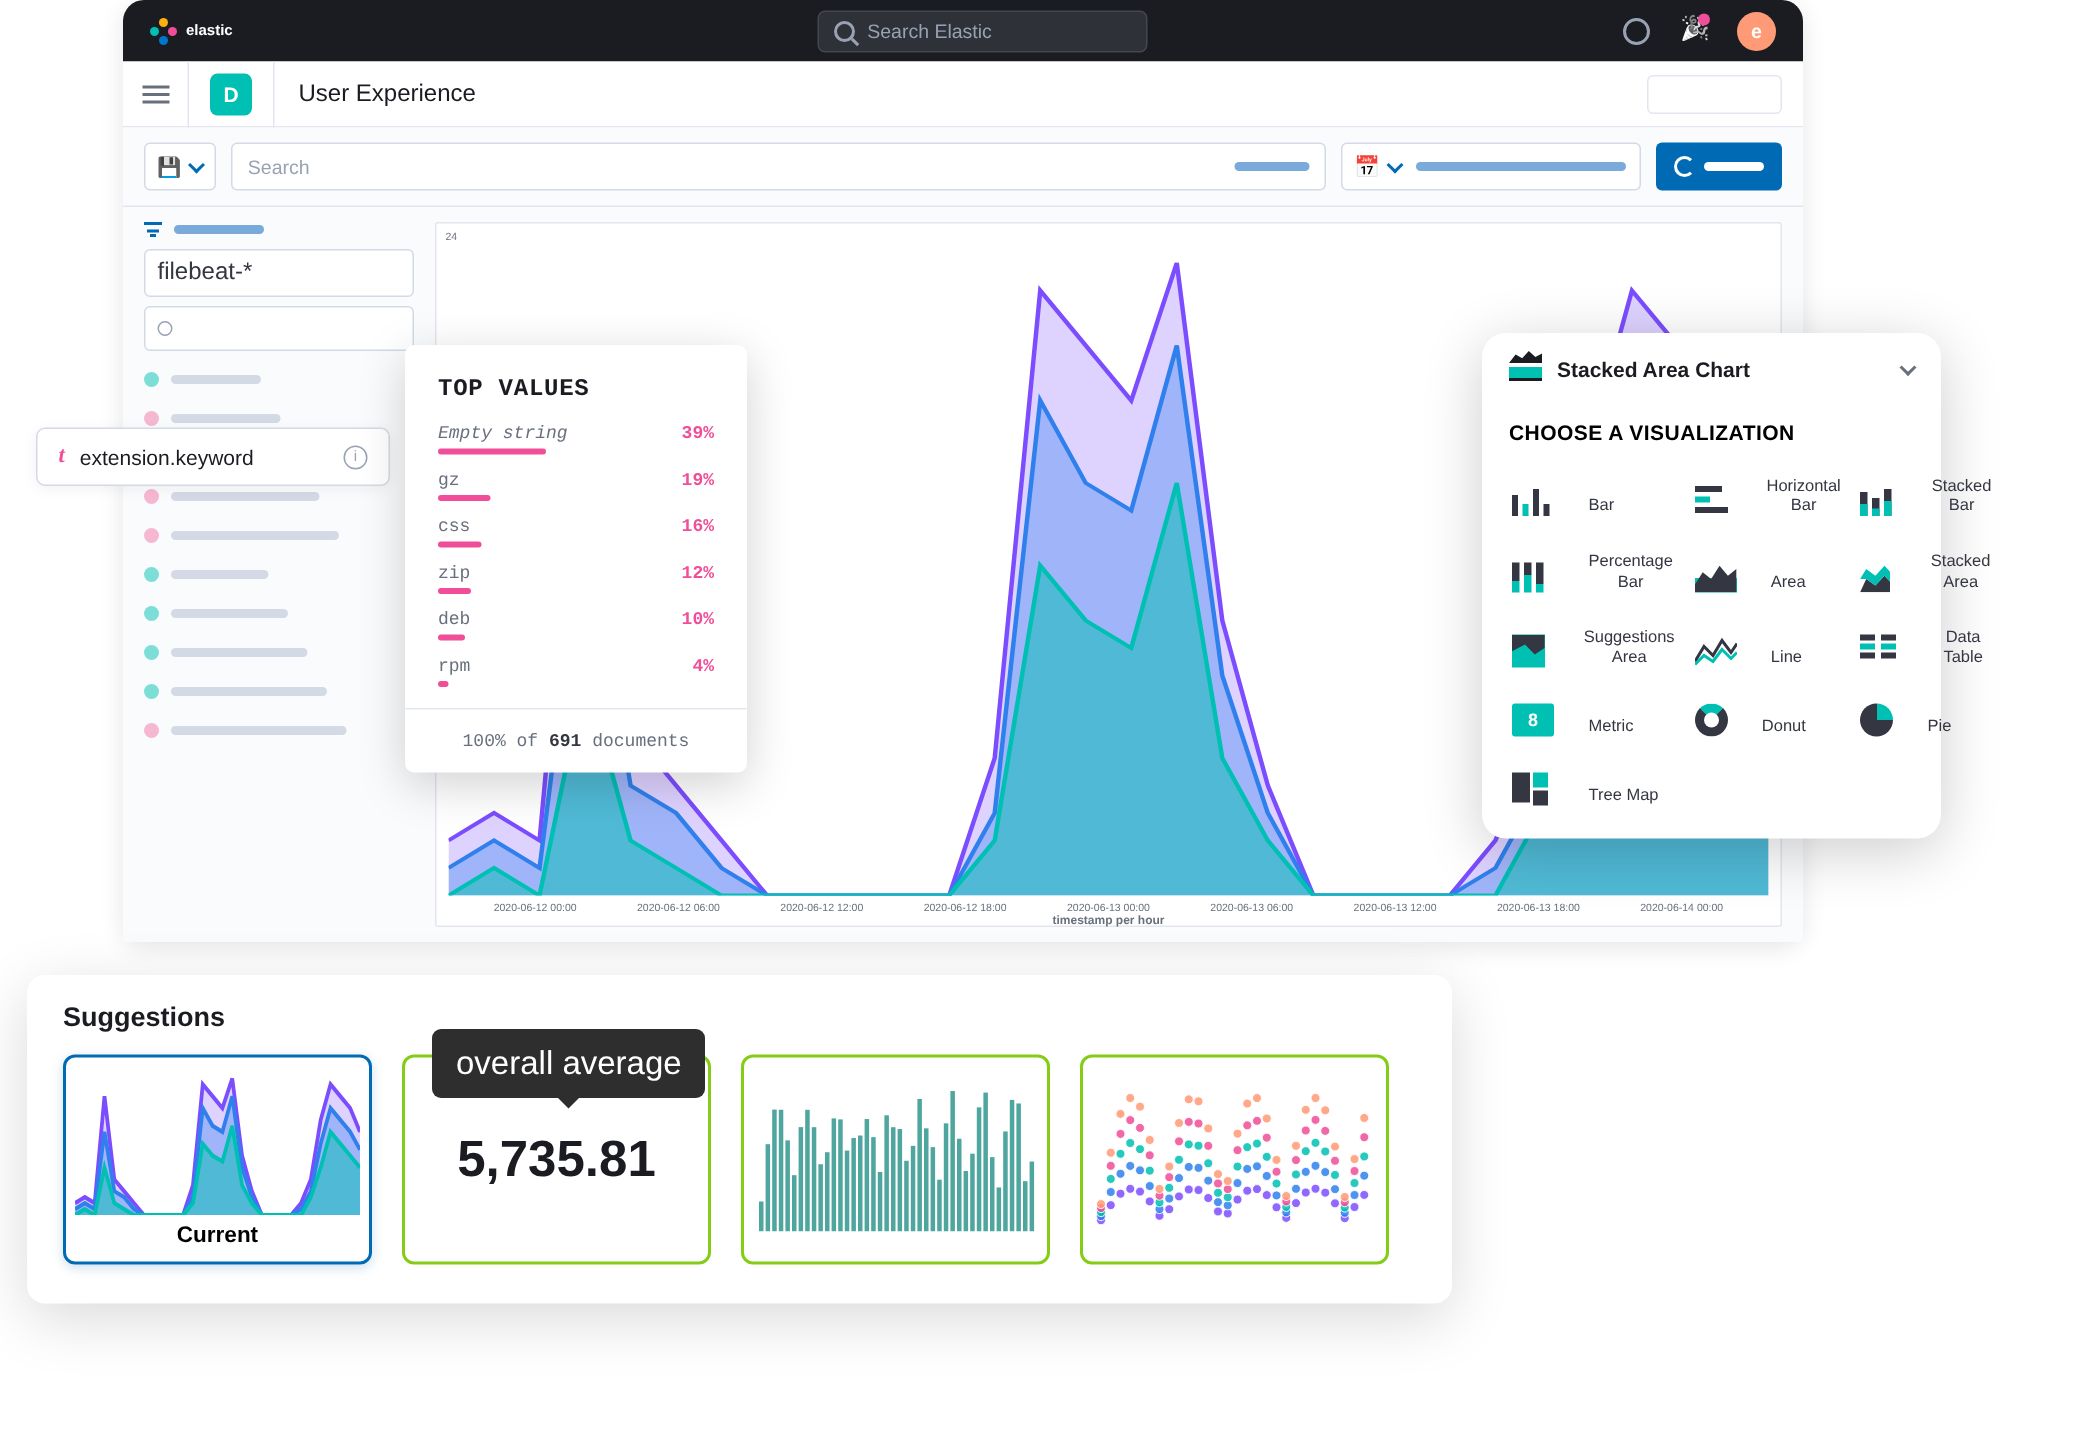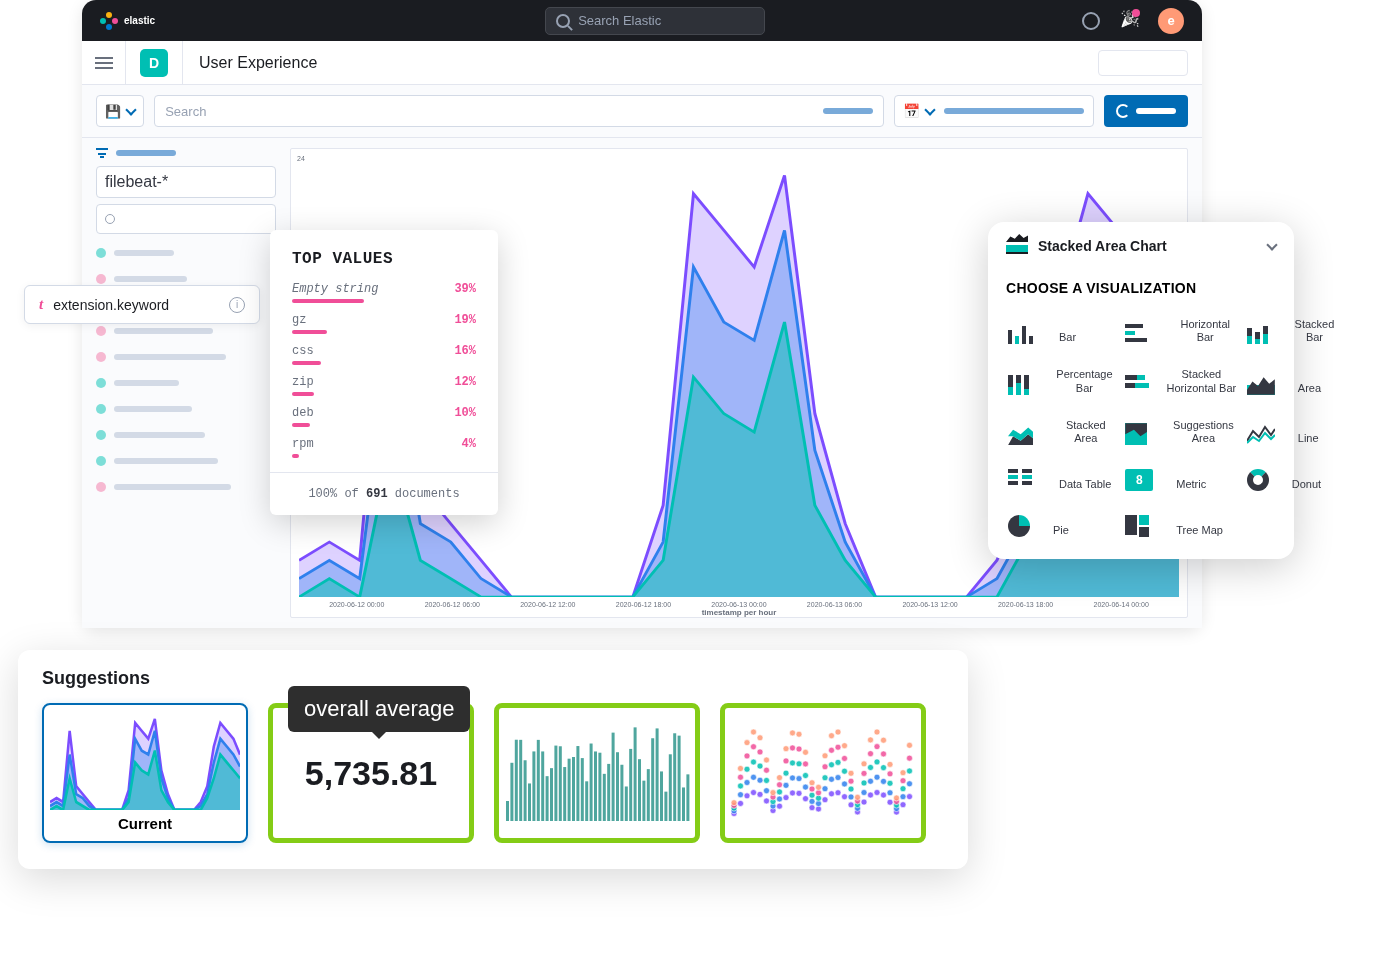--- a/index.html
+++ b/index.html
@@ -92,21 +92,21 @@
 .viz-header .title { font-size: 14px; font-weight: 600; color: #1a1c21; flex:1;}
 .viz-panel h4 { font-size: 14px; font-weight: 800; letter-spacing: 0.3px; margin-bottom: 16px;}
 .viz-grid { display: grid; grid-template-columns: repeat(3, 1fr); gap: 12px 6px;}
 .viz-item { display: flex; flex-direction: row; align-items: flex-end; gap: 23px; padding: 6px 2px; cursor: pointer;}
 .viz-item .lbl { font-size: 11px; color: #343741; text-align: center; line-height: 1.2;}
 .viz-icon { width: 28px; height: 22px; position: relative;}
 
 .suggest-panel { position: absolute; top: 650px; left: 18px; width: 950px; background: #fff; border-radius: 12px; box-shadow: 0 10px 40px rgba(0,0,0,0.15); padding: 18px 24px 26px;}
 .suggest-panel h3 { font-size: 18px; font-weight: 600; color: #1a1c21; margin-bottom: 14px;}
 .sugg-row { display: flex; gap: 20px;}
-.sugg-card { width: 206px; height: 140px; border: 5px solid #84cc16; border-radius: 8px; padding: 8px; display:flex; flex-direction:column; align-items:center; justify-content:center;}
+.sugg-card { width: 206px; height: 140px; border: 2px solid #84cc16; border-radius: 8px; padding: 8px; display:flex; flex-direction:column; align-items:center; justify-content:center;}
 .sugg-card.active { border: 2px solid #006bb4; box-shadow: 0 2px 8px rgba(0,107,180,0.2);}
 .sugg-card .cap { font-size: 15px; font-weight: 600; margin-top: 5px;}
 .metric-val { font-size: 34px; font-weight: 800; color: #1a1c21;}
 .tooltip { position: absolute; top: 686px; left: 288px; background: #2e2e2e; color: #fff; padding: 10px 16px; border-radius: 6px; font-size: 22px;}
 .tooltip::after { content:''; position:absolute; bottom:-7px; left:50%; margin-left:-7px; border:7px solid transparent; border-top-color:#2e2e2e; border-bottom:none;}
 
 
 .vi-bar::before{content:'';position:absolute;bottom:0;left:0;width:4px;height:14px;background:#343741;}
 .vi-bar::after{content:'';position:absolute;bottom:0;left:7px;width:4px;height:8px;background:#00bfb3;box-shadow:7px 0 0 #343741, 7px -10px 0 #343741, 14px 0 0 #343741;}
 .vi-bar span{position:absolute;bottom:0;left:14px;width:4px;height:18px;background:#343741;}
@@ -374,24 +374,20 @@
         </div>
         <div class="lbl">Stacked Bar</div>
       </div>
       <div class="viz-item">
         <div class="viz-icon vi-pbar">
           <span class="a"></span>
           <span class="b"></span>
           <span class="c"></span>
         </div>
         <div class="lbl">Percentage Bar</div>
-      </div>
-      <div class="viz-item">
-        <div class="viz-icon vi-shbar"></div>
-        <div class="lbl">Stacked Horizontal Bar</div>
       </div>
       <div class="viz-item">
         <div class="viz-icon vi-area"></div>
         <div class="lbl">Area</div>
       </div>
       <div class="viz-item">
         <div class="viz-icon vi-sarea"></div>
         <div class="lbl">Stacked Area</div>
       </div>
       <div class="viz-item">

